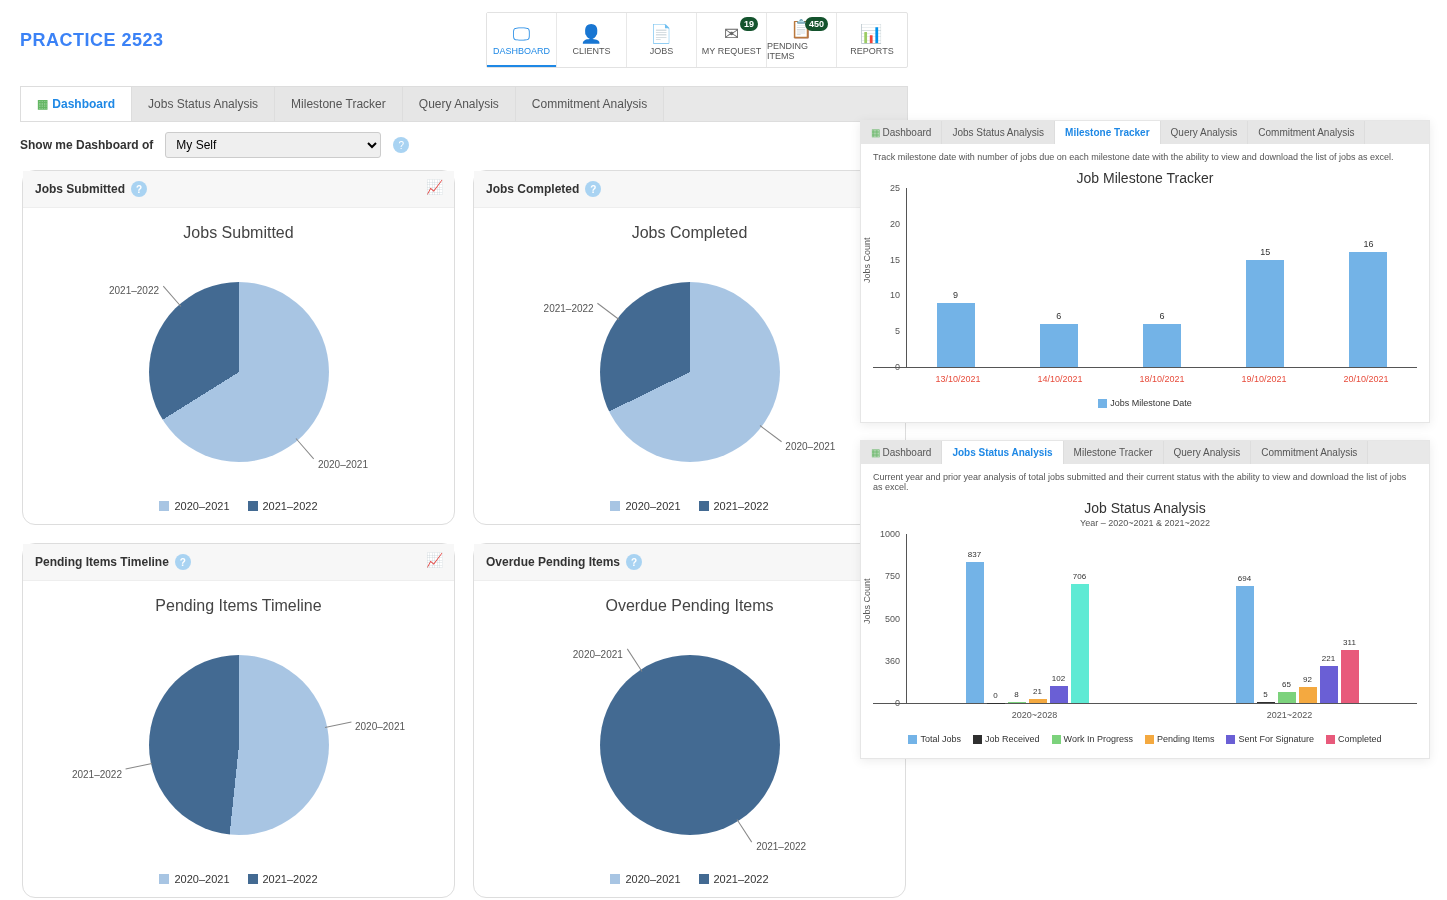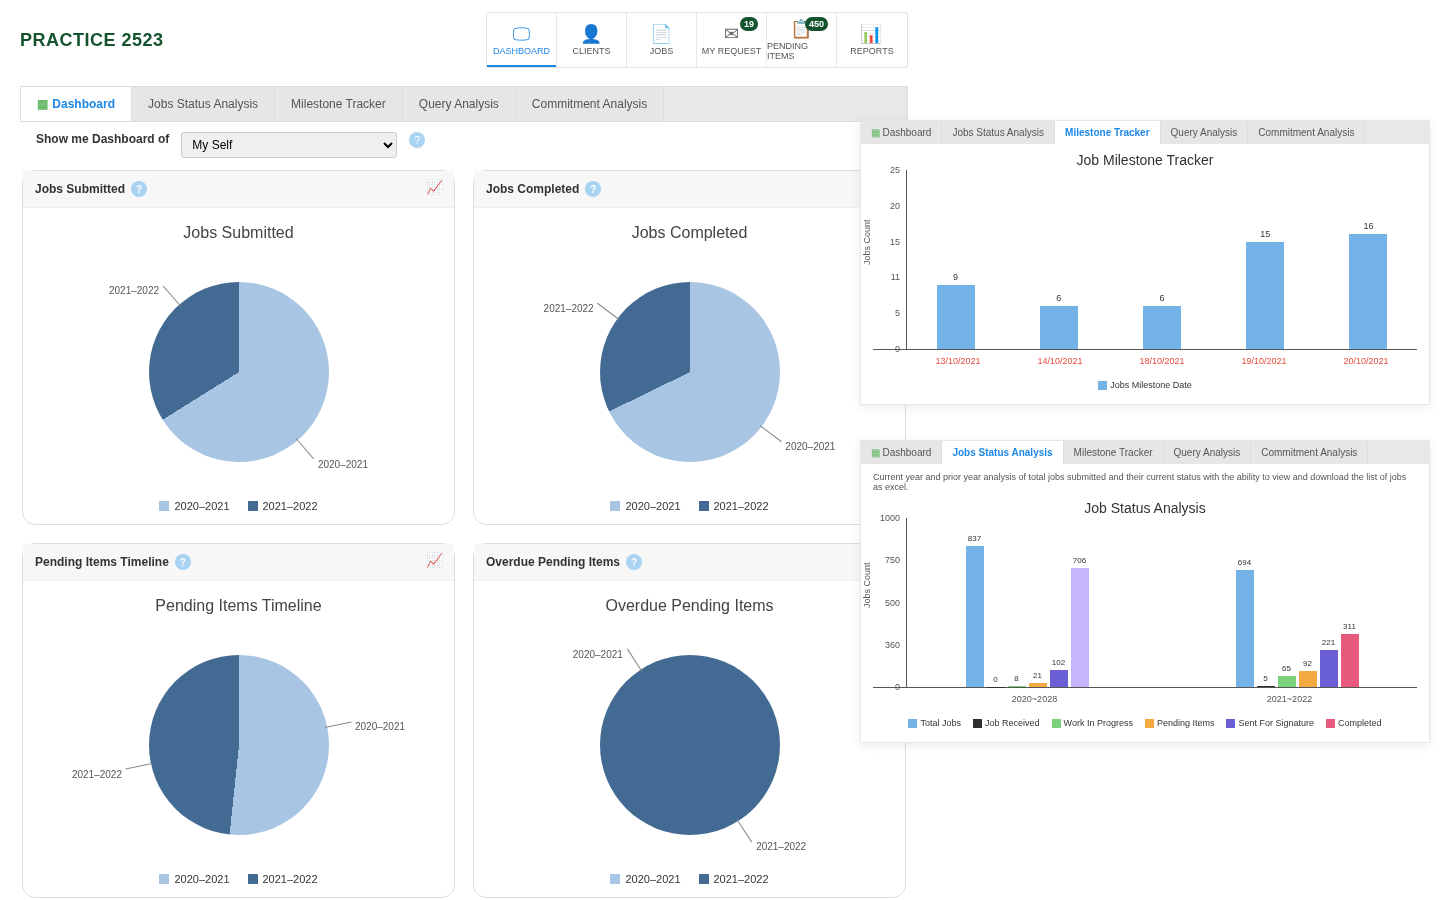--- a/index.html
+++ b/index.html
@@ -1,31 +1,31 @@
 <!DOCTYPE html>
 <html><head>
 <meta charset="utf-8">
 <style>
 * { box-sizing: border-box; margin: 0; padding: 0; }
 body { font-family: "Segoe UI", Arial, sans-serif; background: #fff; color: #333; width: 1447px; position: relative; }
 .main-left { width: 928px; background: #fff; }
 .header { display: flex; align-items: center; justify-content: space-between; padding: 12px 20px 0; }
-.logo { color: #14532d; font-weight: 700; font-size: 18px; letter-spacing: .5px; }
+.logo { color: #3b82f6; font-weight: 700; font-size: 18px; letter-spacing: .5px; }
 .topnav { display: flex; border: 1px solid #e2e2e2; border-radius: 2px; }
 .topnav-item { width: 70px; height: 54px; display: flex; flex-direction: column; align-items: center; justify-content: center; gap: 3px; border-right: 1px solid #e8e8e8; font-size: 9px; color: #555; cursor: pointer; position: relative; }
 .topnav-item:last-child { border-right: none; }
 .topnav-item.active { background: #fff; box-shadow: inset 0 -2px 0 #1e88e5; }
 .topnav-item .icon { color: #666; font-size: 18px; line-height: 1; }
 .topnav-item.active .icon, .topnav-item.active .lbl { color: #1e88e5; }
 .badge { position: absolute; top: 4px; right: 8px; background: #14532d; color:#fff; font-size: 9px; padding: 2px 4px; border-radius: 8px; font-weight: 600; }
 .tabs-row { display: flex; background: #e8e8e8; margin: 18px 20px 10px; border: 1px solid #ddd; }
 .tab { padding: 10px 16px; font-size: 12px; color: #555; cursor:pointer; border-right: 1px solid #ddd; background: #e6e6e6; }
 .tab.active { background: #fff; color: #1e88e5; font-weight: 600; }
 .tab-icon { color: #64b764; margin-right: 4px; }
-.filter-row { display: flex; align-items: flex-start; gap: 12px; padding: 0 36px 12px; }
+.filter-row { display: flex; align-items: center; gap: 12px; padding: 0 20px 12px; }
 .filter-label { font-weight: 600; font-size: 12px; }
 .filter-select { width: 216px; padding: 4px 6px; border: 1px solid #ccc; border-radius: 3px; font-size: 12px; }
 .help { width: 16px; height: 16px; border-radius: 50%; background: #a9d3f2; color: #fff; font-size: 10px; display: inline-flex; align-items: center; justify-content: center; }
 .dash-grid { display: grid; grid-template-columns: 1fr 1fr; gap: 18px; padding: 0 22px 22px; }
 .card { border: 1px solid #ddd; border-radius: 13px; background: #fff; }
 .card-head { padding: 10px 12px; font-weight: 600; font-size: 12px; border-bottom: 1px solid #eee; display: flex; align-items: center; gap: 6px; background: #f7f7f7; position: relative; }
 .card-head .corner { position: absolute; right: 10px; top: 8px; color: #555; font-size: 14px; }
 .chart-body { padding: 12px; }
 .chart-title { text-align: center; font-size: 16px; color: #444; margin: 4px 0 10px; }
 .pie-wrap { display:flex; align-items:center; justify-content:center; position:relative; height: 240px; }
@@ -227,27 +227,28 @@
 
 <div class="overlay" style="top:120px; left:860px; width:570px;">
   <div class="ov-tabs" id="ov1-tabs">
       <div class="ov-tab"><span style="color:#64b764;margin-right:2px">▦</span>Dashboard</div>
       <div class="ov-tab">Jobs Status Analysis</div>
       <div class="ov-tab active">Milestone Tracker</div>
       <div class="ov-tab">Query Analysis</div>
       <div class="ov-tab">Commitment Analysis</div>
     </div>
   <div class="ov-body">
+    <div class="ov-desc">Track milestone date with number of jobs due on each milestone date with the ability to view and download the list of jobs as excel.</div>
     <div class="ov-title">Job Milestone Tracker</div>
     <div class="bar-chart" id="milestone-chart">
       <div class="axis-label">Jobs Count</div>
       <div class="y-axis" id="ms-yaxis">
           <div class="y-tick" style="bottom: 0%;">0</div>
           <div class="y-tick" style="bottom: 20%;">5</div>
-          <div class="y-tick" style="bottom: 40%;">11</div>
+          <div class="y-tick" style="bottom: 40%;">10</div>
           <div class="y-tick" style="bottom: 60%;">15</div>
           <div class="y-tick" style="bottom: 80%;">20</div>
           <div class="y-tick" style="bottom: 100%;">25</div>
         </div>
     <div class="bar-col">
           <div class="bar-val">9</div>
           <div class="bar" style="height:36%"></div>
         </div>
         <div class="bar-col">
           <div class="bar-val">6</div>
@@ -283,20 +284,21 @@
   <div class="ov-tabs" id="ov2-tabs">
       <div class="ov-tab"><span style="color:#64b764;margin-right:2px">▦</span>Dashboard</div>
       <div class="ov-tab active">Jobs Status Analysis</div>
       <div class="ov-tab">Milestone Tracker</div>
       <div class="ov-tab">Query Analysis</div>
       <div class="ov-tab">Commitment Analysis</div>
     </div>
   <div class="ov-body">
     <div class="ov-desc">Current year and prior year analysis of total jobs submitted and their current status with the ability to view and download the list of jobs as excel.</div>
     <div class="ov-title">Job Status Analysis</div>
+    <div class="ov-sub">Year – 2020~2021 &amp; 2021~2022</div>
     <div class="grouped-chart" id="status-chart">
       <div class="axis-label">Jobs Count</div>
       <div class="y-axis" id="st-yaxis">
           <div class="y-tick" style="bottom: 0%;">0</div>
           <div class="y-tick" style="bottom: 25%;">360</div>
           <div class="y-tick" style="bottom: 50%;">500</div>
           <div class="y-tick" style="bottom: 75%;">750</div>
           <div class="y-tick" style="bottom: 100%;">1000</div>
         </div>
     <div class="group">
@@ -308,21 +310,21 @@
           </div>
           <div class="gbar" style="height: 0.8%; background: rgb(124, 210, 124);">
             <span class="v">8</span>
           </div>
           <div class="gbar" style="height: 2.1%; background: rgb(244, 169, 64);">
             <span class="v">21</span>
           </div>
           <div class="gbar" style="height: 10.2%; background: rgb(106, 95, 213);">
             <span class="v">102</span>
           </div>
-          <div class="gbar" style="height: 70.6%; background: #c4b5fd;">
+          <div class="gbar" style="height: 70.6%; background: #5eead4;">
             <span class="v">706</span>
           </div>
         </div>
         <div class="group">
           <div class="gbar" style="height: 69.4%; background: rgb(115, 179, 231);">
             <span class="v">694</span>
           </div>
           <div class="gbar" style="height: 0.5%; background: rgb(47, 47, 47);">
             <span class="v">5</span>
           </div>

